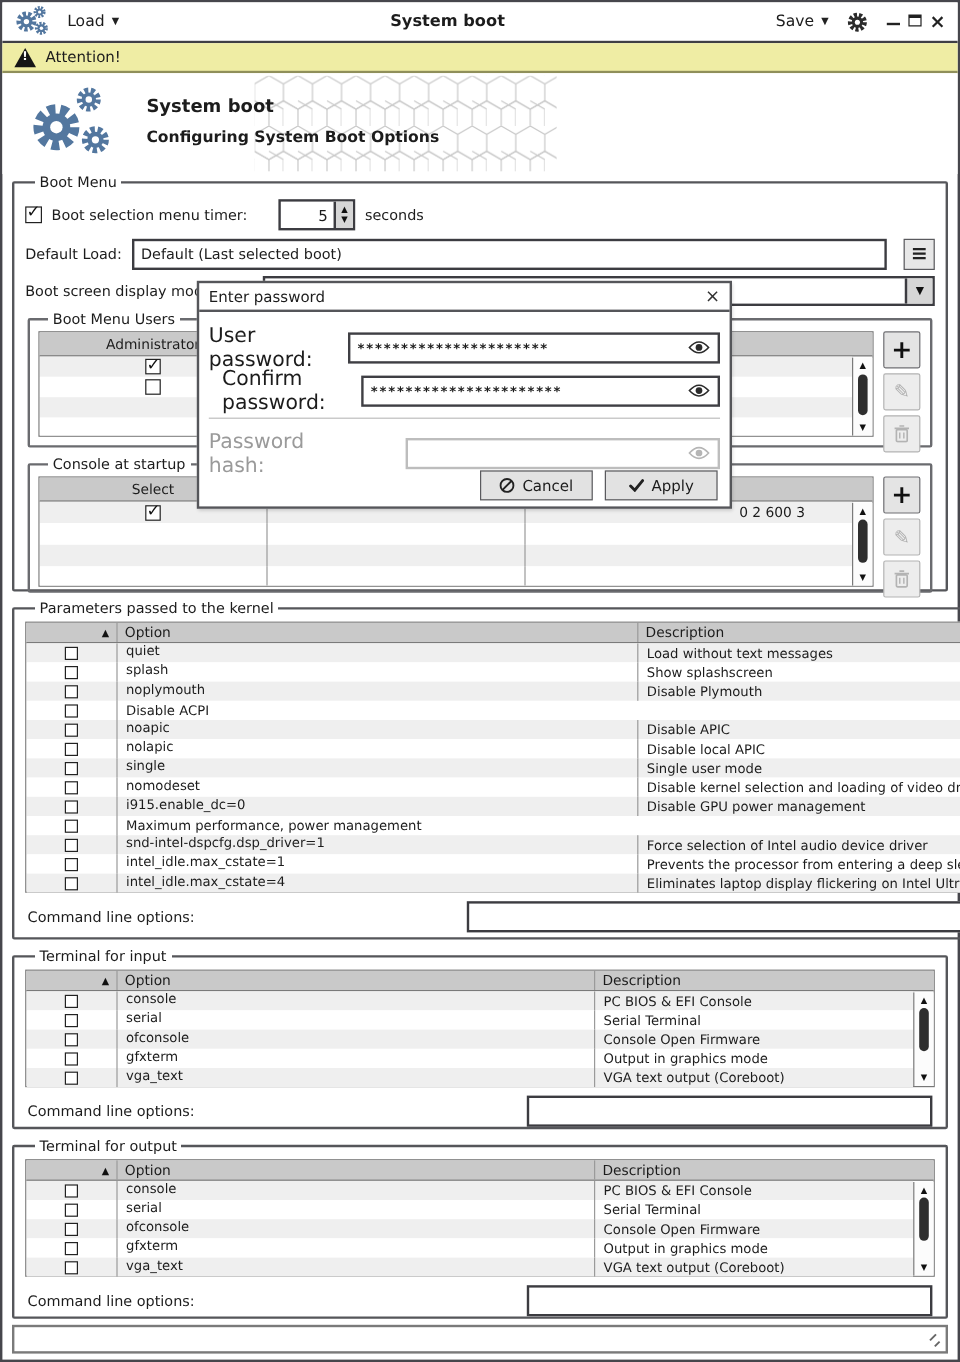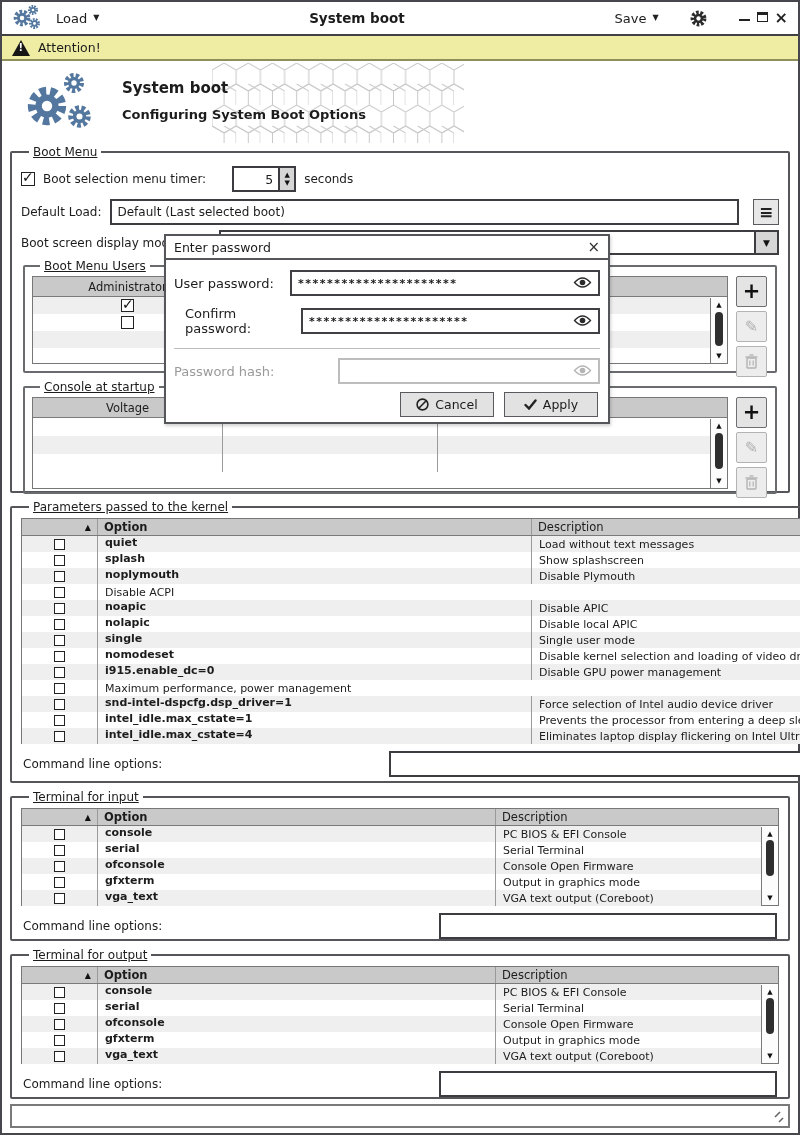--- a/index.html
+++ b/index.html
@@ -7,21 +7,21 @@
   *{box-sizing:border-box;}
   #window{width:800px;height:1135px;border:2px solid #46464c;background:#fff;position:relative;}
 
   
   .titlebar{height:34px;display:flex;align-items:center;padding:0 10px;border-bottom:2px solid #3f3f44;background:#fff;gap:8px;}
   .logo-sm{display:inline-block;position:relative;width:32px;height:28px;flex:0 0 auto;}
   .logo-sm svg{position:absolute;}
   .menu-btn{display:flex;align-items:center;gap:6px;font-size:13px;cursor:default;padding:2px 4px;}
   .dd-arrow{font-size:8px;line-height:1;color:#222;}
   .tb-title{flex:1;text-align:center;font-weight:bold;font-size:13.5px;}
-  .tb-right{display:flex;align-items:center;gap:26px;justify-content:space-between;}
+  .tb-right{display:flex;align-items:center;gap:10px;justify-content:space-between;}
   .gear-btn{width:20px;height:20px;display:inline-flex;align-items:center;justify-content:center;}
   .win-ctl{display:flex;align-items:center;gap:7px;margin-left:4px;}
   .win-min{width:11px;height:10px;border-bottom:2.5px solid #222;margin-bottom:4px;}
   .win-max{width:11px;height:10px;border:1.5px solid #222;border-top:3.5px solid #222;margin-top:-3px;}
   .win-close{font-size:16px;font-weight:bold;line-height:12px;color:#222;}
 
   
   .banner{height:25px;background:#efeda4;border-bottom:2px solid #8f8f5a;display:flex;align-items:center;gap:8px;padding:0 10px;font-size:12.5px;}
   .warn-tri{position:relative;width:0;height:0;border-left:9px solid transparent;border-right:9px solid transparent;border-bottom:16px solid #161616;}
   .warn-tri i{position:absolute;left:-2.5px;top:3px;color:#fff;font-style:normal;font-weight:bold;font-size:10px;line-height:1;}
@@ -30,21 +30,21 @@
   .header{height:84px;position:relative;background:#fff;overflow:hidden;}
   .hexes{position:absolute;left:210px;top:2px;}
   .logo-big{position:absolute;left:20px;top:8px;width:86px;height:68px;}
   .logo-big svg{position:absolute;}
   .h-title{position:absolute;left:120px;top:18px;font-size:15px;font-weight:bold;}
   .h-sub{position:absolute;left:120px;top:46px;font-size:13px;font-weight:bold;}
 
   
   .content{padding:0 8px;}
   fieldset.fs{border:2px solid #55565a;border-radius:2px;margin:0;padding:2px 9px 6px 9px;}
-  fieldset.fs legend{font-size:12px;padding:0 4px;margin-left:8px;text-decoration:underline;}
+  fieldset.fs legend{font-size:12px;padding:0 4px;margin-left:8px;}
   .frow{display:flex;align-items:center;gap:8px;}
   .flabel{font-size:12px;white-space:nowrap;}
   .tinput{border:2px solid #3c3c41;height:26px;font-size:12px;font-family:"DejaVu Sans",sans-serif;padding:0 6px;background:#fff;color:#1c1c1c;outline:none;}
   .cb{display:inline-block;width:13px;height:13px;border:1.6px solid #222;background:#fff;position:relative;flex:0 0 auto;}
   .cb.checked::after{content:"✓";position:absolute;left:0px;top:-4px;font-size:14px;font-weight:bold;color:#111;}
   .spinner{display:flex;height:26px;border:2px solid #3c3c41;background:#fff;}
   .spin-val{width:44px;font-size:12.5px;display:flex;align-items:center;justify-content:flex-end;padding-right:5px;}
   .spin-btns{width:16px;border-left:2px solid #3c3c41;background:#d6d6d6;display:flex;flex-direction:column;align-items:center;justify-content:center;font-size:7px;line-height:1.2;color:#111;}
   .hamburger{width:26px;height:26px;border:1.5px solid #5a5a5e;background:#e7e7e7;display:flex;align-items:center;justify-content:center;font-size:17px;font-weight:bold;color:#222;margin-left:6px;}
   .selectbox{flex:1;height:25px;border:2px solid #3c3c41;background:#fff;display:flex;align-items:center;}
@@ -83,39 +83,39 @@
   .sbar .up{top:3px;} .sbar .dn{bottom:3px;}
   .sthumb{position:absolute;left:3.5px;width:8px;background:#2e2e2e;border-radius:4px;}
 
   
   .opt-tbl{margin-top:2px;}
   .opt-tbl .thead{height:17px;}
   .opt-tbl .rows{margin-right:17px;overflow:hidden;}
   .opt-tbl .trow{height:16px;font-size:11px;}
   .opt-tbl .sbar{top:18px;}
   .tc0{width:76px;display:flex;align-items:center;justify-content:center;}
-  .tc1{padding:0 7px;overflow:hidden;white-space:nowrap;font-weight:bold;}
+  .tc1{padding:0 7px;overflow:hidden;white-space:nowrap;}
   .ktbl .tc1{width:434px;} .ttbl .tc1{width:398px;}
   .tc2{flex:1;padding:0 7px;overflow:hidden;white-space:nowrap;}
   .opt-tbl .cb{width:11px;height:11px;}
   .cmdrow{display:flex;align-items:center;margin-top:7px;}
   .cmdrow .flabel{margin-left:2px;}
   .cmd-k{width:548px;margin-left:auto;margin-right:2px;}
   .cmd-t{width:338px;margin-left:auto;margin-right:2px;}
 
   
   .statusbar{margin-top:5px;height:24px;border:2px solid #7a7a7a;position:relative;background:#fff;}
   .grip{position:absolute;right:4px;bottom:3px;}
 
   
   .dialog{position:absolute;left:162px;top:232px;width:446px;height:190px;background:#fff;border:2px solid #55565a;z-index:20;box-shadow:1px 2px 3px rgba(0,0,0,0.18);}
   .dlg-title{height:24px;display:flex;align-items:center;padding:0 8px;border-bottom:2px solid #55565a;font-size:12.5px;}
   .dlg-close{margin-left:auto;font-size:15px;color:#333;line-height:1;}
   .dlg-row{position:absolute;left:8px;right:8px;display:flex;align-items:center;}
-  .dlg-label{width:116px;font-size:13px;}
+  .dlg-label{width:116px;font-size:17px;}
   .dlg-field{position:relative;flex:1;height:26px;border:2px solid #3f3f44;background:#fff;display:flex;align-items:center;padding:0 28px 0 6px;}
   .pw-stars{font-size:11px;font-weight:bold;letter-spacing:1.5px;overflow:hidden;white-space:nowrap;}
   .eye{position:absolute;right:6px;top:50%;transform:translateY(-50%);}
   .dlg-sep{position:absolute;left:8px;right:8px;top:112px;border-top:1.5px solid #bdbdbd;}
   .dlg-row.hash .dlg-label{color:#9a9a9a;}
   .dlg-row.hash .dlg-field{border-color:#bdbdbd;}
   .dlg-btns{position:absolute;right:10px;top:156px;display:flex;gap:10px;}
   .dlg-btn{width:94px;height:25px;border:1.5px solid #5a5a5e;background:#e2e2e2;display:flex;align-items:center;justify-content:center;gap:6px;font-size:12.5px;color:#1c1c1c;}
 </style>
 </head>
@@ -287,25 +287,32 @@
             </div>
           </div>
         </div>
       </fieldset>
 
       <fieldset class="fs-inner" style="margin-top:7px;">
         <legend>Console at startup</legend>
         <div class="small-wrap">
           <div class="tbl stbl" style="height:92px;">
             <div class="thead">
-              <div class="uc1 bdr" style="justify-content:center;">Voltage</div>
+              <div class="uc1 bdr" style="justify-content:center;">Select</div>
               <div class="rc2 bdr"></div>
               <div style="flex:1;"></div>
             </div>
             <div class="rows" style="height:70px;margin-right:17px;">
+              <div class="trow odd" style="height:18px;">
+                <div class="uc1 bdr" style="display:flex;justify-content:center;align-items:center;height:100%;">
+                    <span class="cb checked"></span>
+                  </div>
+                <div class="rc2 bdr" style="height:100%;"></div>
+                <div class="tune-cell">0 2 600 3</div>
+              </div>
               <div class="trow even" style="height:18px;">
                   <div class="uc1 bdr" style="height:100%;"></div>
                   <div class="rc2 bdr" style="height:100%;"></div>
                 </div>
               <div class="trow odd" style="height:18px;">
                   <div class="uc1 bdr" style="height:100%;"></div>
                   <div class="rc2 bdr" style="height:100%;"></div>
                 </div>
               <div class="trow even" style="height:18px;">
                   <div class="uc1 bdr" style="height:100%;"></div>

